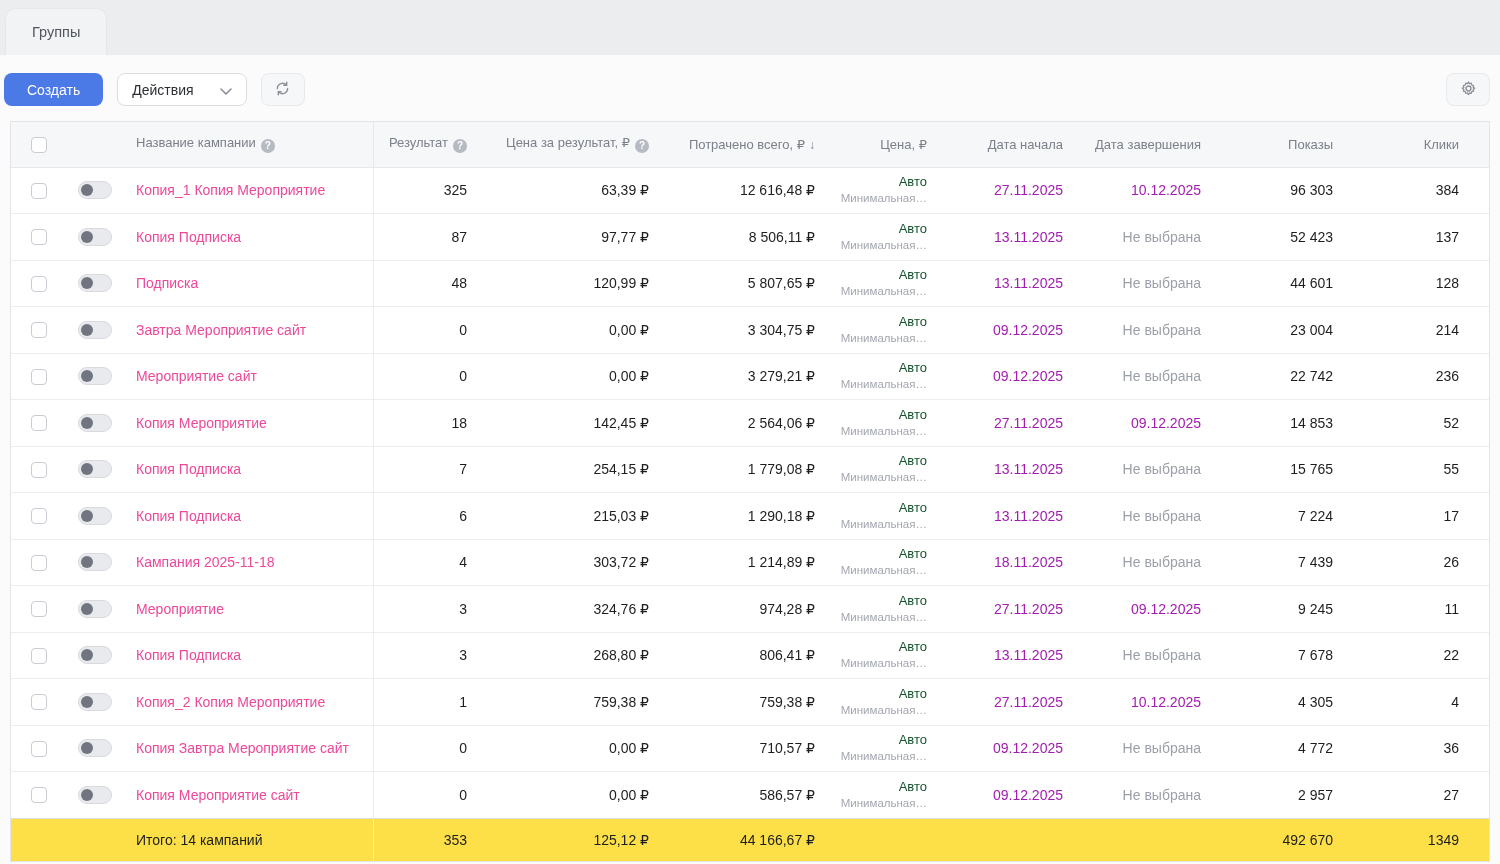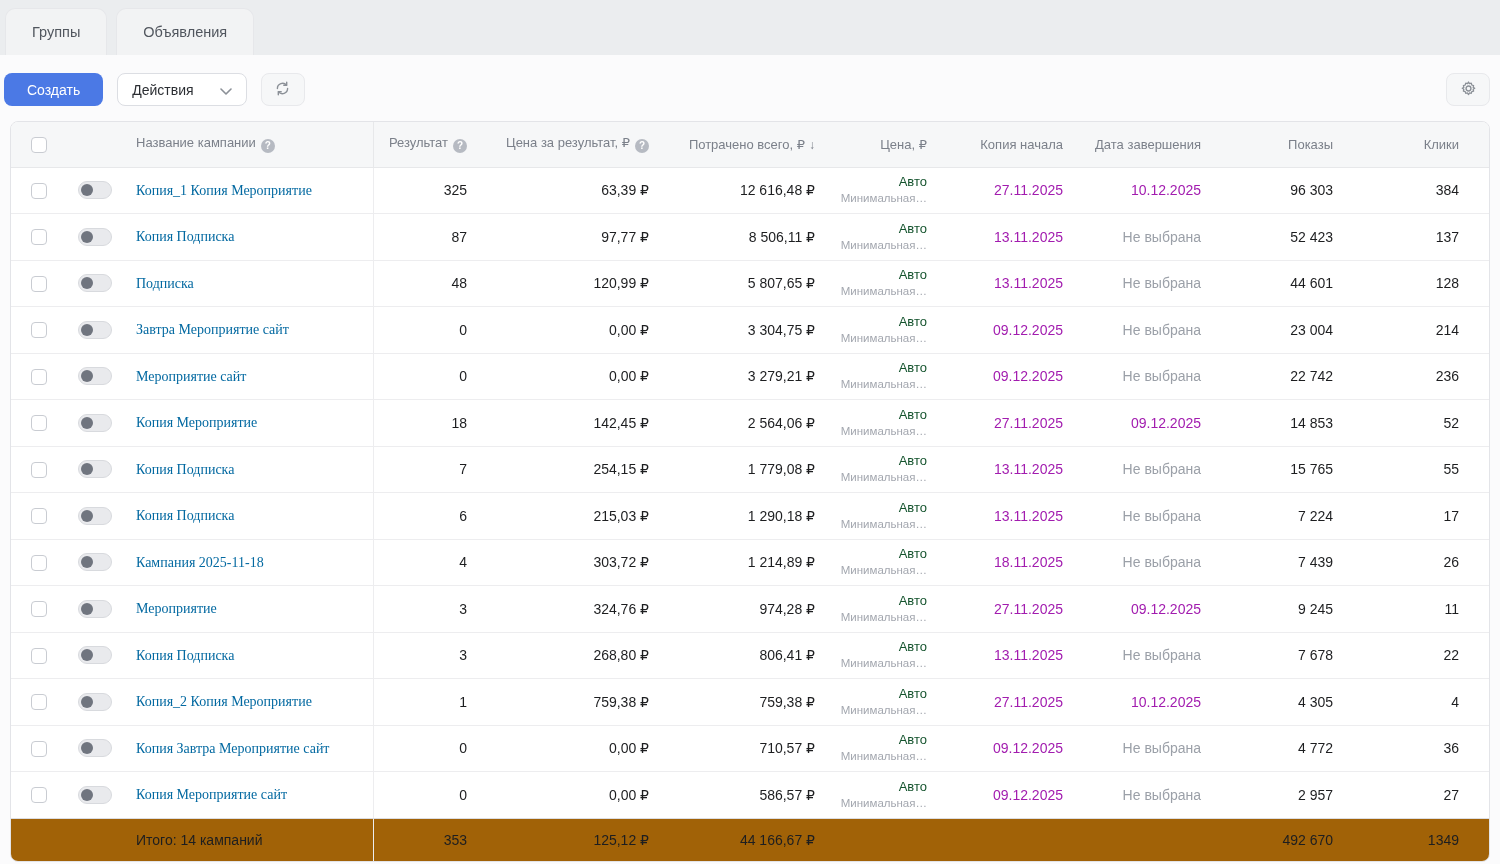--- a/index.html
+++ b/index.html
@@ -74,21 +74,21 @@
     width: 44px;
     background: #f6f7f8;
     border: 1px solid #e8e9ec;
     color: #8b9097;
   }
   .btn-gear { margin-left: auto; }
   
   .table-wrap {
     margin: 0 10px;
     border: 1px solid #e3e4e8;
-    border-radius: 8px;
+    border-radius: 0;
     overflow: hidden;
     background: #ffffff;
   }
   table {
     width: 100%;
     border-collapse: collapse;
     table-layout: fixed;
   }
   thead th {
     background: #f6f7f8;
@@ -101,21 +101,21 @@
   }
   tbody td {
     height: 46.5px;
     border-bottom: 1px solid #ededef;
     font-size: 14px;
     color: #1d1e20;
     white-space: nowrap;
   }
   tbody tr:last-child td { border-bottom: 1px solid #dcdde1; }
   tfoot td {
-    background: #a16207;
+    background: #fde047;
     height: 43px;
     font-size: 14px;
     color: #1d1e20;
     white-space: nowrap;
   }
   .num { text-align: right; padding-right: 6px; }
   .cell-last { padding-right: 30px !important; }
   .cell-check { text-align: center; }
   .cell-toggle { text-align: center; }
   .cell-name { text-align: left; padding-left: 13px; }
@@ -144,21 +144,21 @@
     cursor: pointer;
   }
   .toggle .knob {
     position: absolute;
     left: 2px; top: 2px;
     width: 12px; height: 12px;
     border-radius: 50%;
     background: #70757f;
   }
   
-  .name-link { color: #0369a1; text-decoration: none; cursor: pointer; font-family: Liberation Serif, serif; }
+  .name-link { color: #ec4899; text-decoration: none; cursor: pointer; }
   .date-link { color: #a21caf; text-decoration: none; cursor: pointer; }
   .muted { color: #9ba0a8; }
   .help {
     display: inline-block;
     width: 14px; height: 14px;
     margin-left: 5px;
     border-radius: 50%;
     background: #b6bac2;
     color: #ffffff;
     font-size: 10px;
@@ -171,23 +171,20 @@
   .cell-price { line-height: 16px; }
   .price-main { font-size: 13px; color: #14532d; }
   .price-sub { font-size: 11.5px; color: #a3a7af; }
 </style>
 </head>
 <body>
 
 <div class="tabbar">
   <div class="tab">
     <span>Группы</span>
-  </div>
-  <div class="tab">
-    <span>Объявления</span>
   </div>
 </div>
 
 <div class="toolbar">
   <button class="btn btn-create">Создать</button>
   <button class="btn btn-actions">
     <span>Действия</span>
     <span>
       <svg width="12" height="7" viewBox="0 0 12 7">
           <path d="M1 1l5 5 5-5" stroke="#8b9097" stroke-width="1.6" fill="none" stroke-linecap="round" stroke-linejoin="round"></path>
@@ -239,21 +236,21 @@
       <th class="num">
         <span>Результат</span><span class="help">?</span>
       </th>
       <th class="num">
         <span>Цена за результат, ₽</span><span class="help">?</span>
       </th>
       <th class="num">
         <span>Потрачено всего, ₽</span><span class="sort-arrow">↓</span>
       </th>
       <th class="num">Цена, ₽</th>
-      <th class="num">Копия начала</th>
+      <th class="num">Дата начала</th>
       <th class="num">Дата завершения</th>
       <th class="num">Показы</th>
       <th class="num cell-last">Клики</th>
     </tr>
   </thead>
   <tbody>
         <tr class="data-row">
     <td class="cell-check"><span class="checkbox"></span></td>
     <td class="cell-toggle">
       <span class="toggle"><span class="knob"></span></span>

